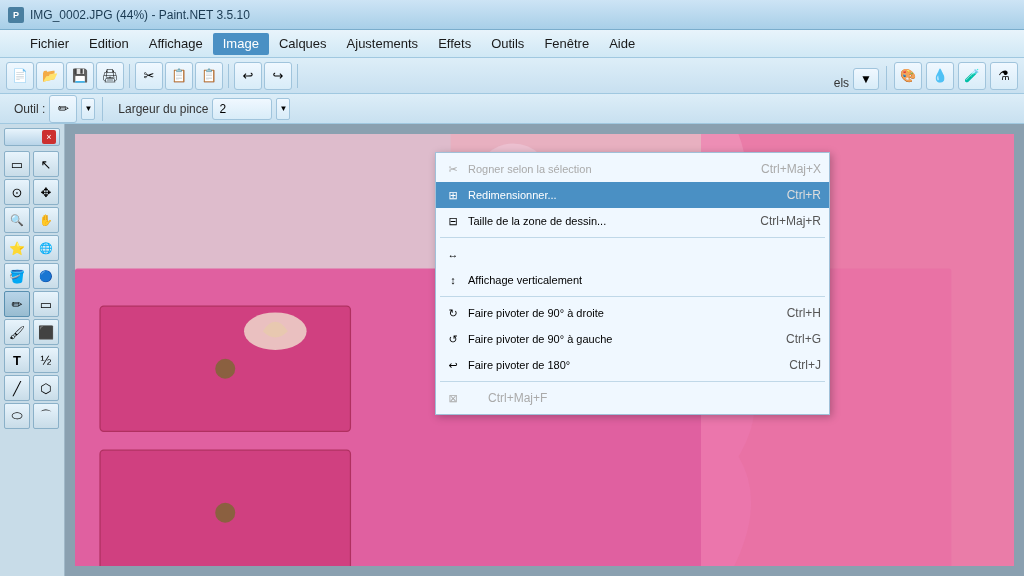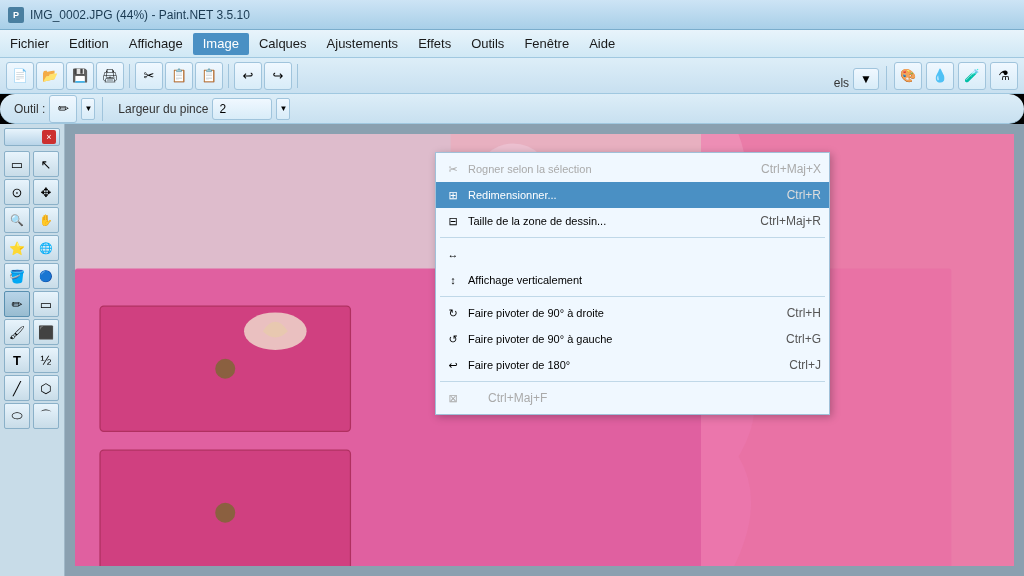--- a/index.html
+++ b/index.html
@@ -34,21 +34,21 @@
       color: #1a3a52;
       font-weight: normal;
     }
 
     
     #menu-bar {
       background: linear-gradient(to bottom, #e8f4fb, #d0e8f5);
       height: 28px;
       display: flex;
       align-items: center;
-      padding: 0 0;
+      padding: 0 20px;
       border-bottom: 1px solid #a0c8e0;
     }
     .menu-item {
       padding: 4px 10px;
       cursor: pointer;
       color: #1a1a1a;
       font-size: 13px;
       border-radius: 2px;
       height: 22px;
       display: flex;
@@ -117,21 +117,20 @@
 
     
     #tool-bar2 {
       background: linear-gradient(to bottom, #ddeef8, #c8e0f0);
       height: 30px;
       display: flex;
       align-items: center;
       padding: 0 6px;
       border-bottom: 1px solid #a0c8e0;
       gap: 4px;
-      border-radius: 15px;
     }
 
     
     #main-area {
       display: flex;
       height: calc(576px - 30px - 28px - 36px - 30px);
       position: relative;
     }
 
     

